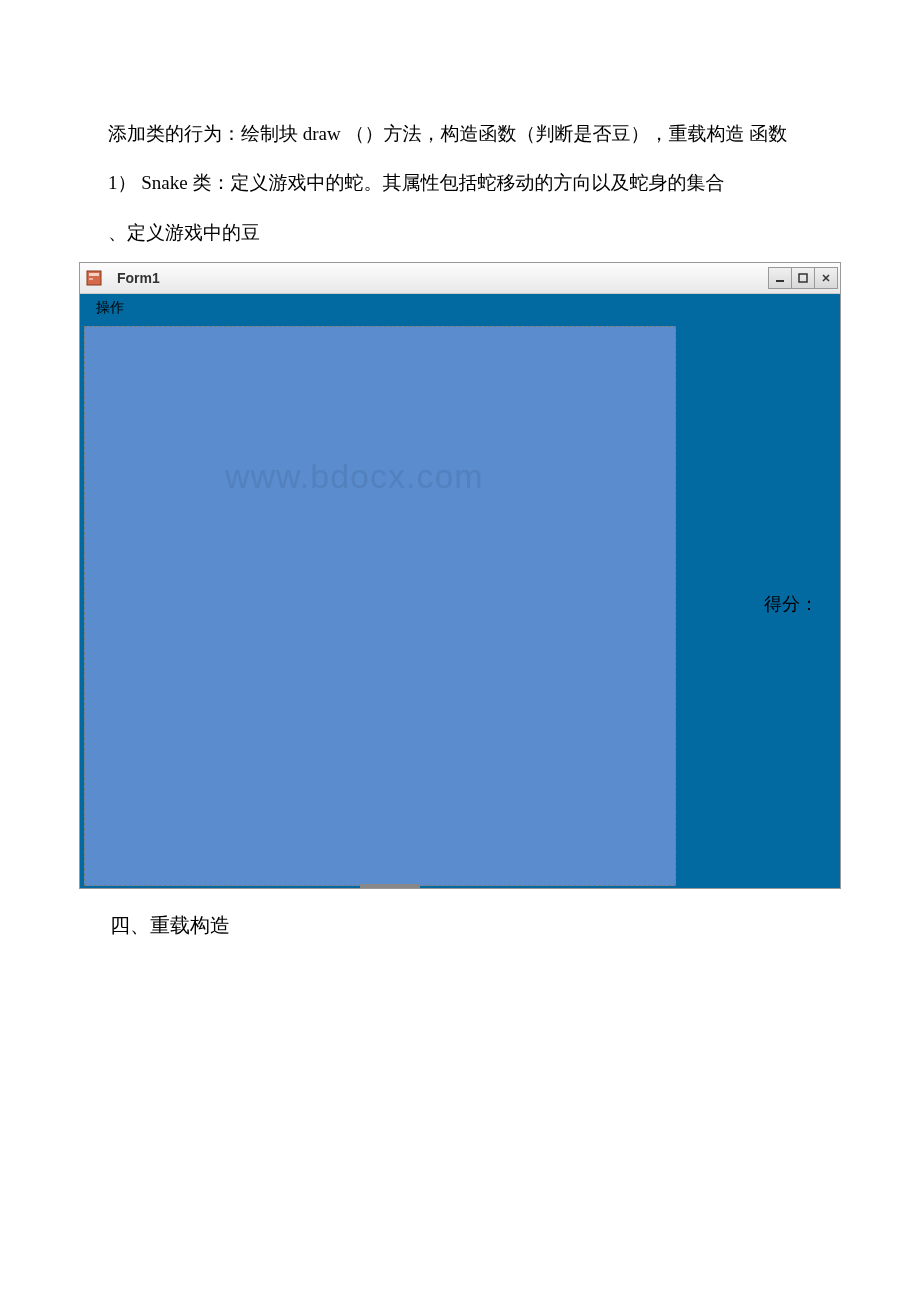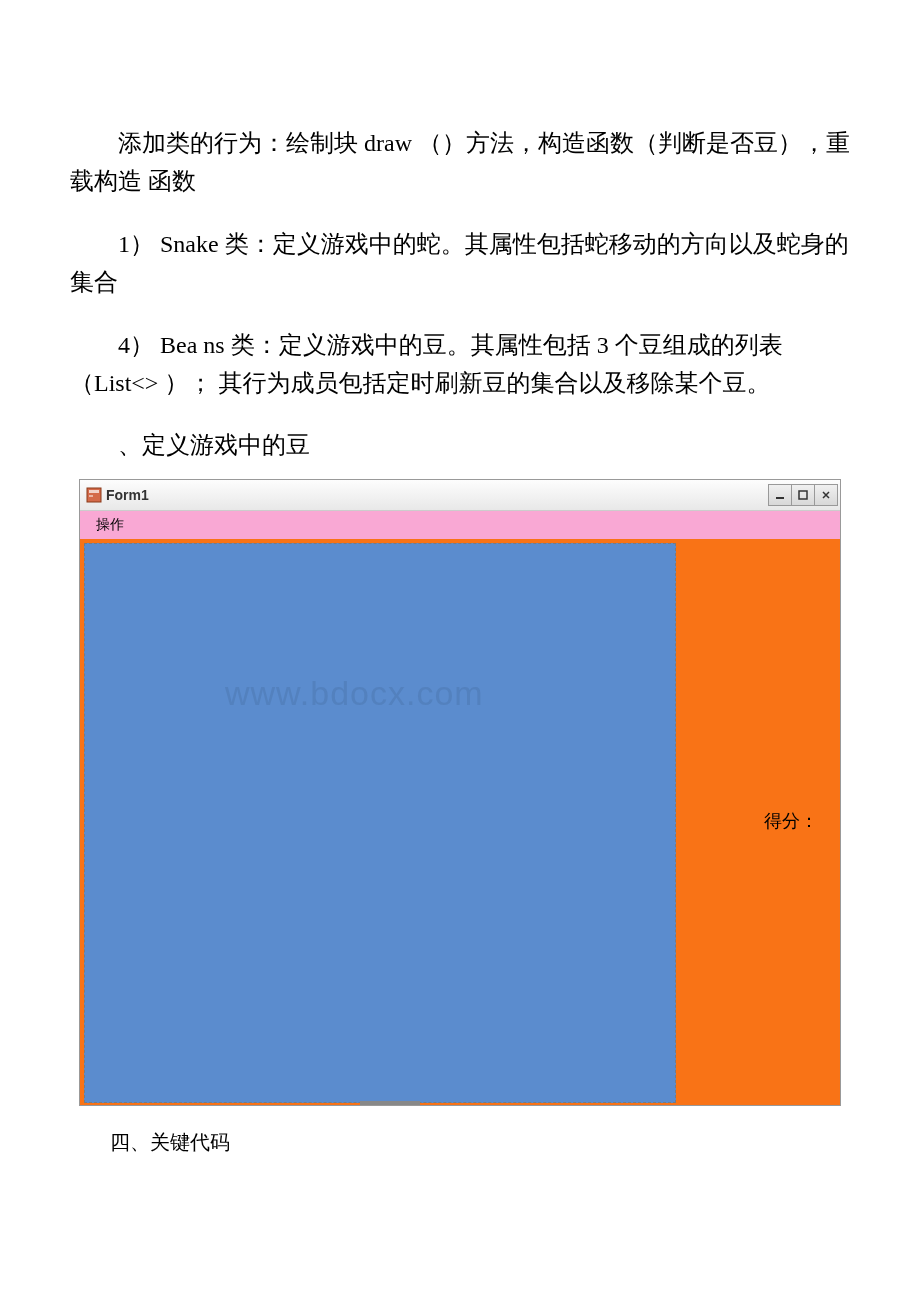--- a/index.html
+++ b/index.html
@@ -6,21 +6,21 @@
       margin: 0;
       padding: 0;
       background: #ffffff;
       font-family: "SimSun", "宋体", serif;
       width: 920px;
     }
     .page {
       padding: 100px 70px 60px 70px;
     }
     .paragraph {
-      font-size: 24px;
+      font-size: 19px;
       line-height: 1.6;
       color: #000000;
       margin-bottom: 14px;
       text-indent: 2em;
     }
     .form-container {
       border: 1px solid #999;
       margin: 10px 0 20px 0;
       width: 760px;
       margin-left: auto;
@@ -31,21 +31,21 @@
       height: 30px;
       display: flex;
       align-items: center;
       justify-content: space-between;
       padding: 0 2px 0 6px;
       border-bottom: 1px solid #cccccc;
     }
     .form-title-left {
       display: flex;
       align-items: center;
-      gap: 4px;
+      gap: 15px;
     }
     .form-icon {
       width: 16px;
       height: 16px;
       display: inline-flex;
       align-items: center;
       justify-content: center;
     }
     .form-title-text {
       font-family: "SimSun", "宋体", sans-serif;
@@ -67,34 +67,34 @@
       justify-content: center;
       font-size: 10px;
       font-family: Arial, sans-serif;
       color: #333;
       margin-left: -1px;
     }
     .window-btn.close {
       font-weight: bold;
     }
     .menubar {
-      background: #f9a8d4;
+      background: #0369a1;
       height: 28px;
       display: flex;
       align-items: center;
       padding: 0 8px;
     }
     .menu-item {
       font-family: "SimSun", "宋体", sans-serif;
       font-size: 14px;
       color: #000;
       padding: 4px 8px;
     }
     .form-body {
-      background: #f97316;
+      background: #0369a1;
       display: flex;
       position: relative;
       height: 566px;
     }
     .game-panel {
       margin: 4px;
       width: 590px;
       height: 558px;
       background: #5b8cce;
       border: 1px dashed #7b7b7b;
@@ -138,21 +138,20 @@
 </head>
 <body>
 
 <div class="page">
 
   <p class="paragraph">添加类的行为：绘制块 draw （）方法，构造函数（判断是否豆），重载构造 函数</p>
 
   <p class="paragraph">1） Snake 类：定义游戏中的蛇。其属性包括蛇移动的方向以及蛇身的集合</p>
 
 
-  <p class="paragraph">4） Bea ns 类：定义游戏中的豆。其属性包括 3 个豆组成的列表（List&lt;&gt; ）； 其行为成员包括定时刷新豆的集合以及移除某个豆。</p>
 
   <p class="paragraph">、定义游戏中的豆</p>
 
   <div class="form-container">
     <div class="form-titlebar">
       <div class="form-title-left">
         <span class="form-icon">
           <svg width="16" height="16" viewBox="0 0 16 16">
             <rect x="1" y="1" width="14" height="14" fill="#d46a4a" stroke="#8a3a1a" stroke-width="1"></rect>
             <rect x="3" y="3" width="10" height="3" fill="#fff" opacity="0.7"></rect>
@@ -184,15 +183,15 @@
     </div>
     <div class="form-body">
       <div class="game-panel">
         <div class="watermark">www.bdocx.com</div>
       </div>
       <div class="score-label">得分：</div>
       <div class="bottom-scroll-hint"></div>
     </div>
   </div>
 
-  <p class="section-heading">四、关键代码</p>
+  <p class="section-heading">四、重载构造</p>
 
 </div>
 
 </body></html>

